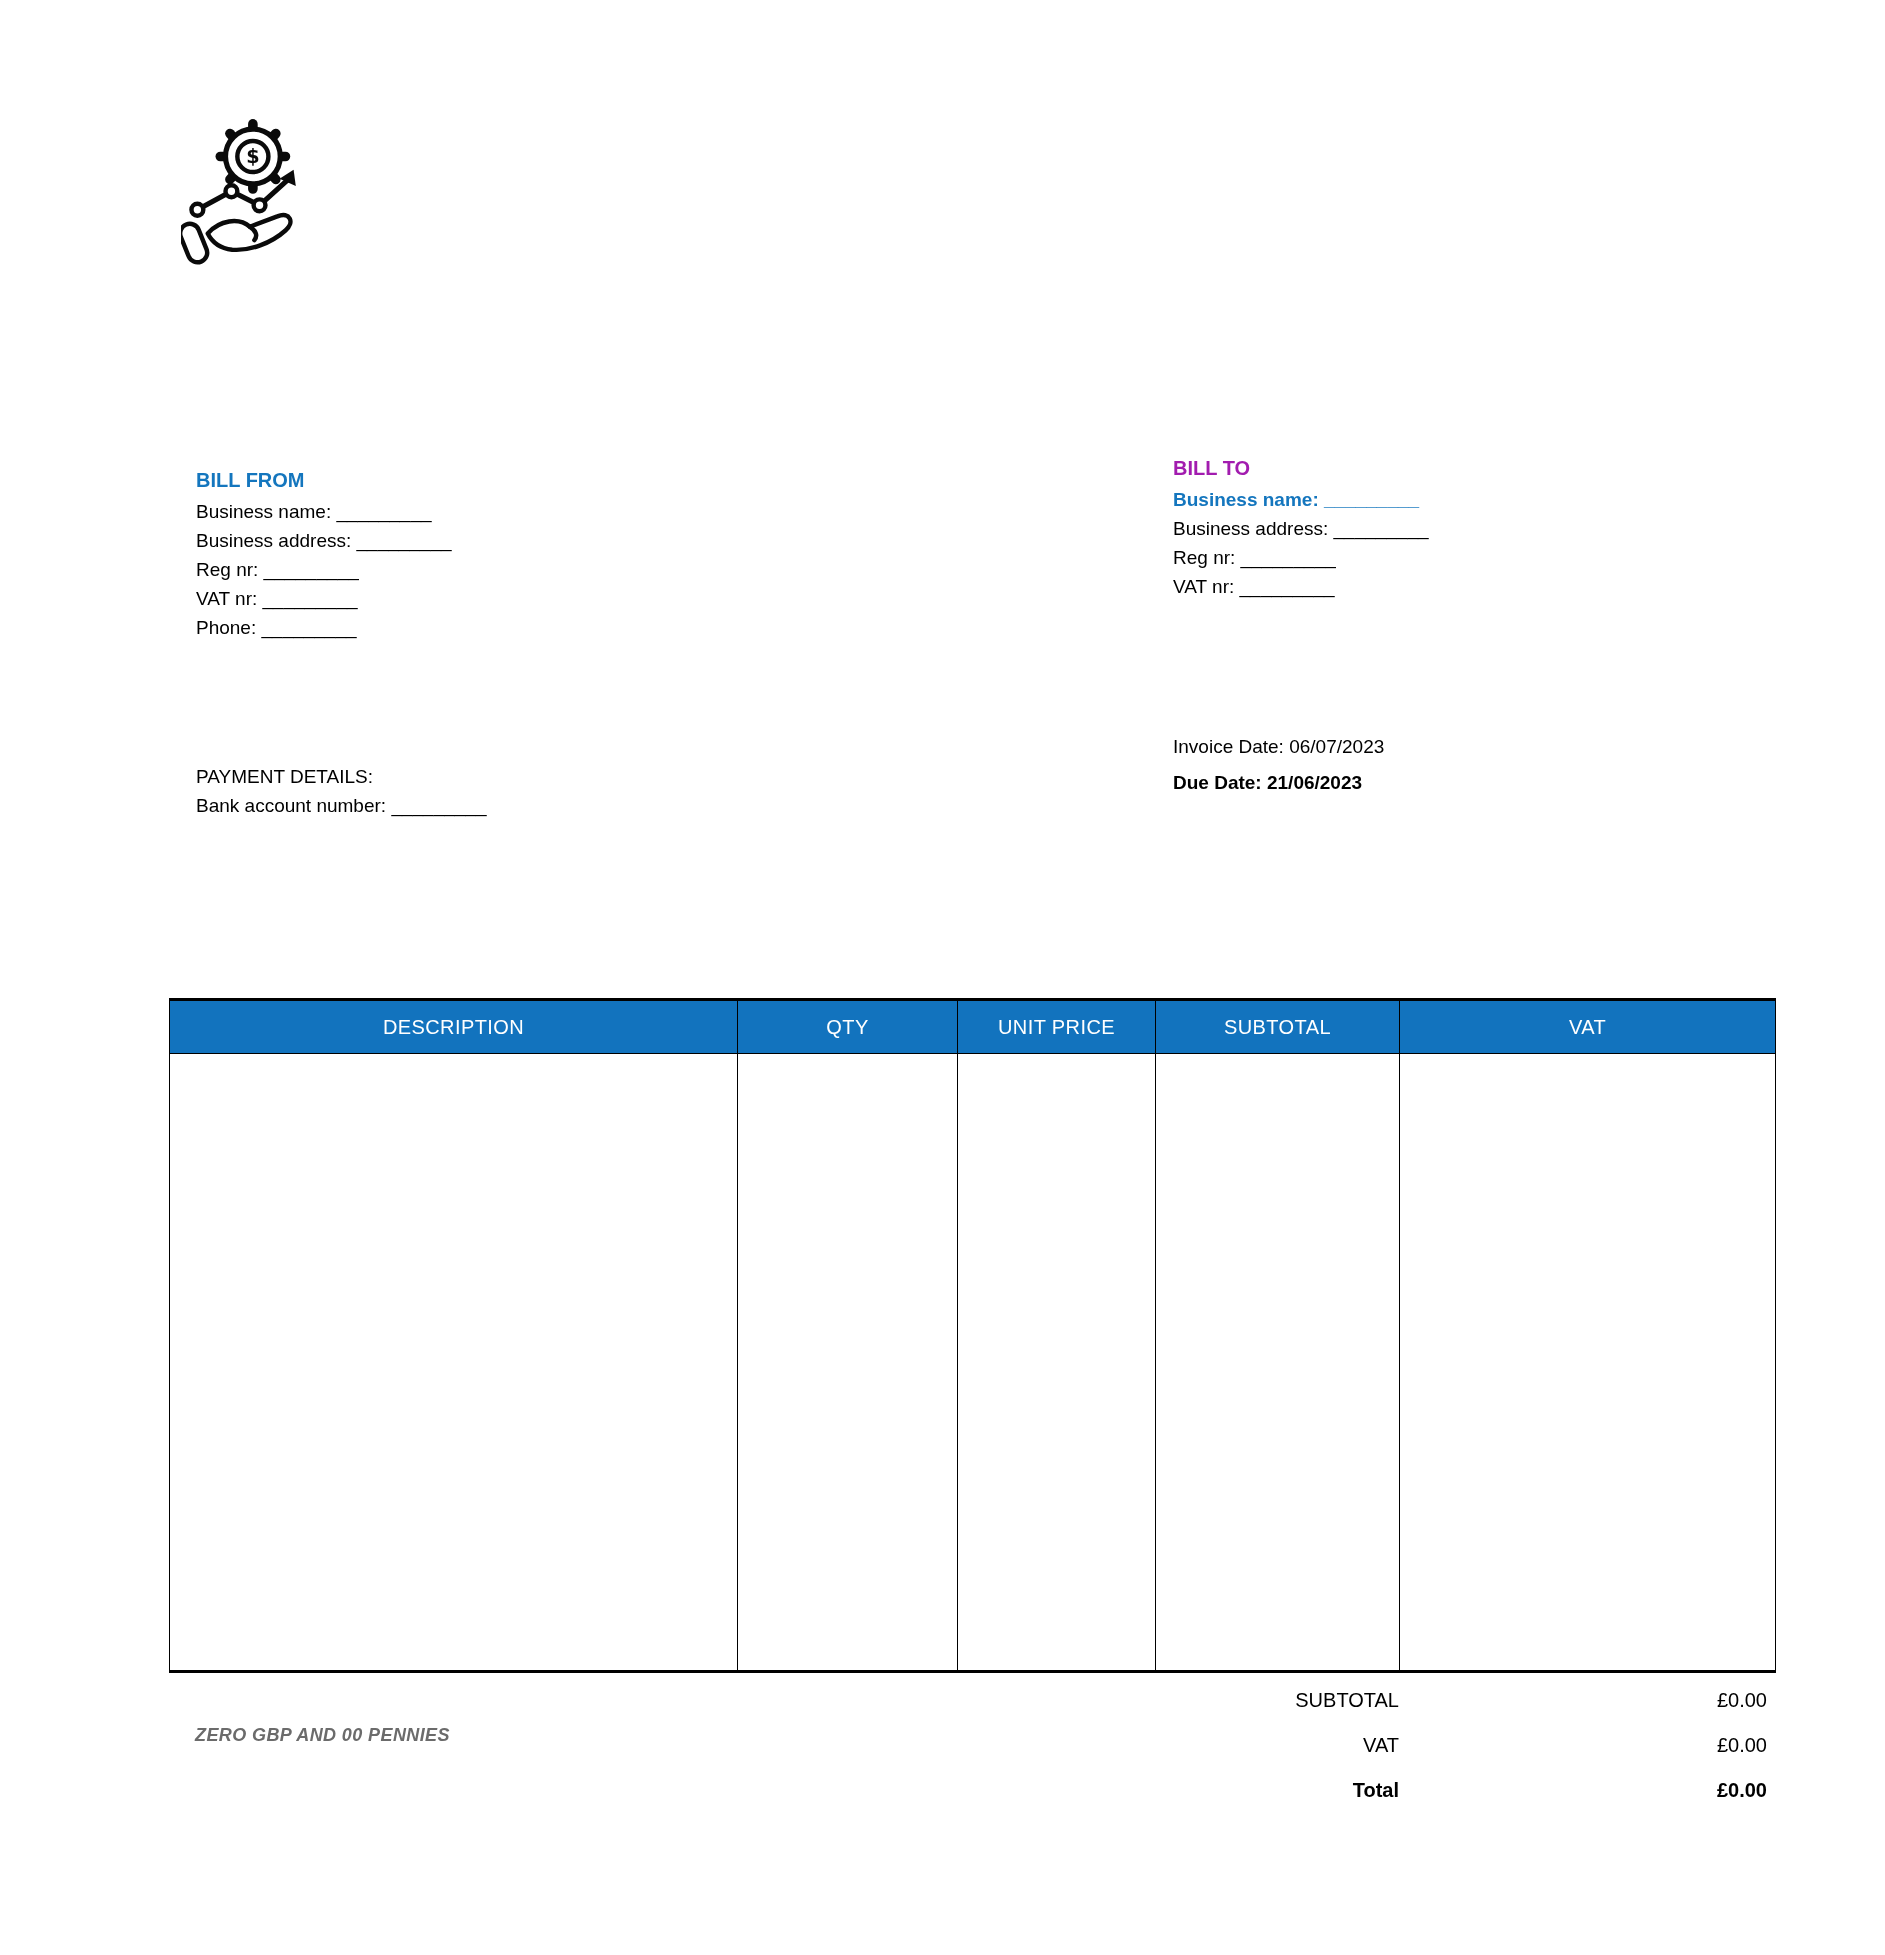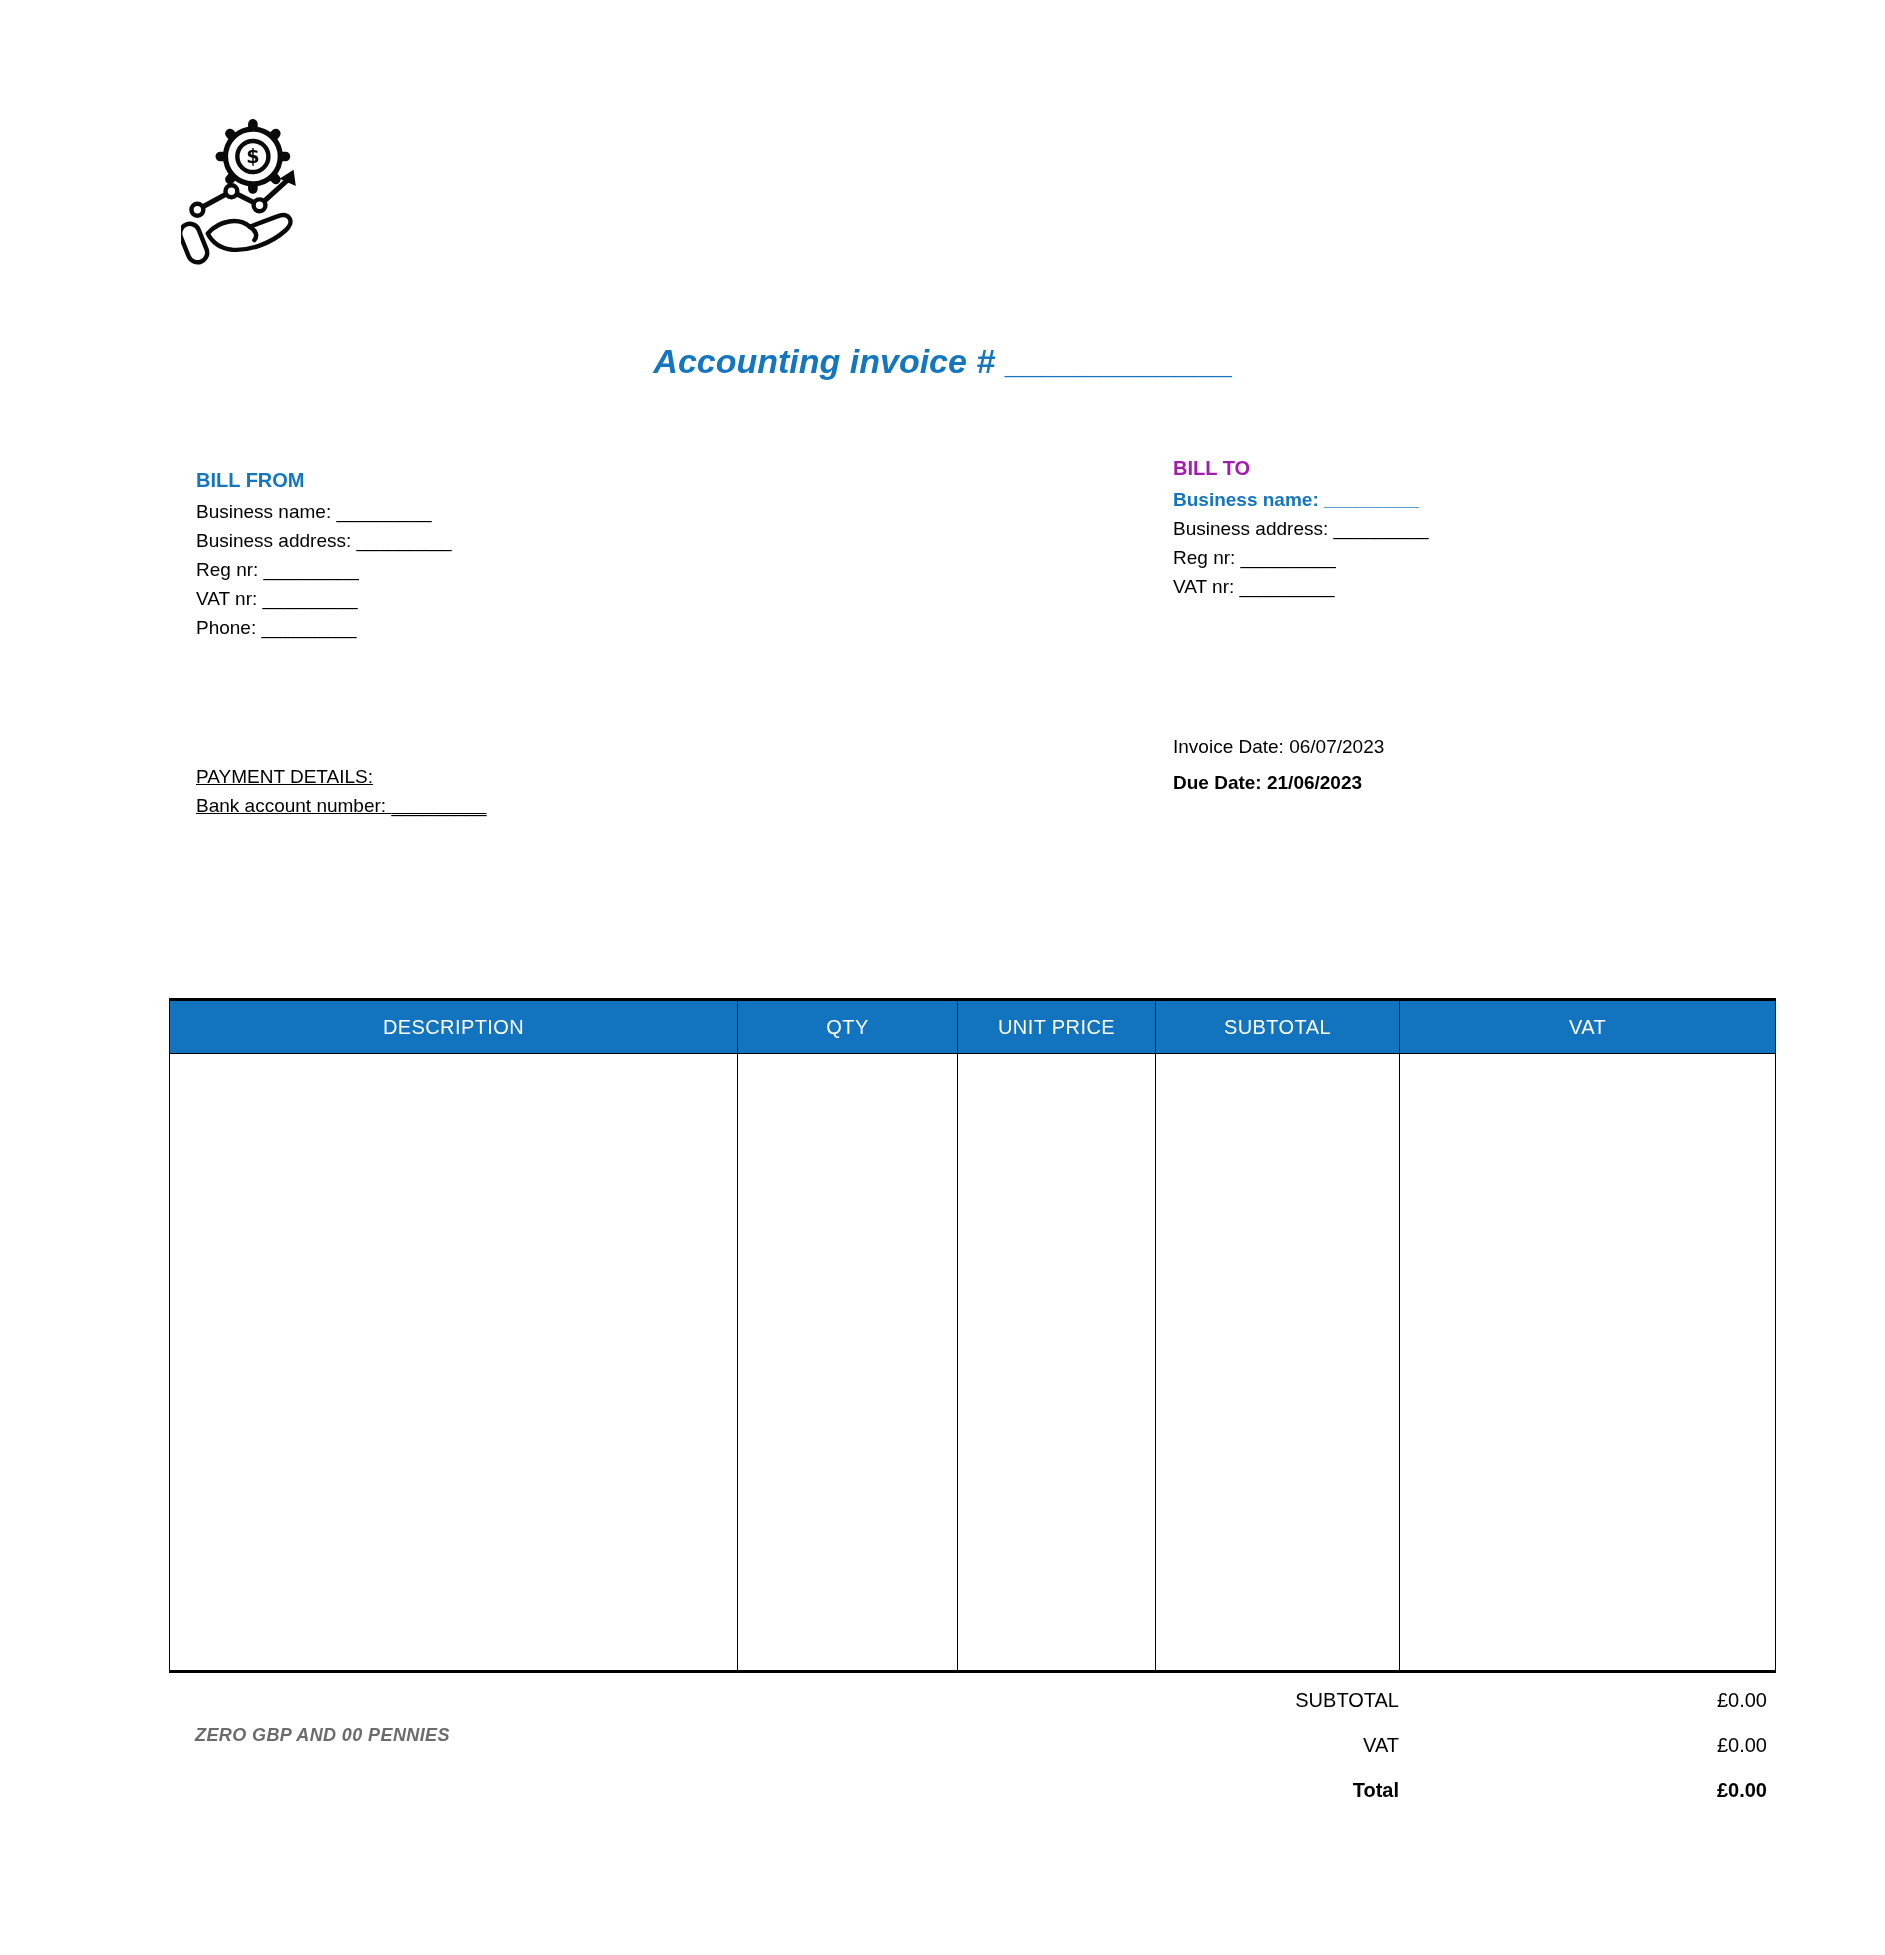--- a/index.html
+++ b/index.html
@@ -33,21 +33,21 @@
   .bill-from{left:196px;top:456px;}
   .bill-to{left:1173px;top:456px;}
   .block .heading{font-size:20px;font-weight:bold;line-height:25px;margin-bottom:3.7px;}
   .bill-from .heading{color:var(--accent-text);margin-top:12px;}
   .bill-to .heading{color:#a21caf;}
   .line-blue{color:var(--accent-text);font-weight:bold;}
   
   .dates{position:absolute;left:1173px;top:729px;font-size:19px;line-height:36px;}
   .dates .due{font-weight:bold;}
   
-  .payment{position:absolute;left:196px;top:762px;font-size:19px;line-height:29px;text-decoration:underline;}
+  .payment{position:absolute;left:196px;top:762px;font-size:19px;line-height:29px;}
   
   .items-table{
     position:absolute;left:169px;top:998px;width:1607px;height:675px;
     border:1.5px solid #000;border-top:3px solid #000;border-bottom:3.7px solid #000;
     display:flex;flex-direction:column;
   }
   .thead{
     display:flex;height:53px;flex:0 0 53px;
     background:var(--table-header-bg);
     border-bottom:1.5px solid #000;
@@ -105,24 +105,20 @@
     <path d="M152,70 L155,92 L133,82 Z" fill="#0a0a0a" stroke="none"></path>
     <circle cx="22" cy="124" r="8" fill="#fff" stroke-width="6"></circle>
     <circle cx="68" cy="99" r="8" fill="#fff" stroke-width="6"></circle>
     <circle cx="106" cy="118" r="8" fill="#fff" stroke-width="6"></circle>
 
     <rect x="4" y="142" width="26" height="54" rx="13" transform="rotate(-22 17 169)" fill="#fff" stroke-width="6"></rect>
     <path d="M36,156 C52,138 78,134 93,147 L130,133 C147,126 154,141 141,152 C122,169 93,180 69,178 C52,176 42,168 36,156 Z" fill="#fff" stroke-width="6"></path>
     <path d="M93,147 C101,152 104,159 99,165" stroke-width="6"></path>
   </svg>
 
-  <div class="title">
-    <span>Accounting invoice #</span>
-    <span class="blank">____________</span>
-  </div>
 
   <div class="block bill-from">
     <div class="heading">BILL FROM</div>
     <div>
       <span>Business name:</span>
       <span class="blank">_________</span>
     </div>
     <div>
       <span>Business address:</span>
       <span class="blank">_________</span>

